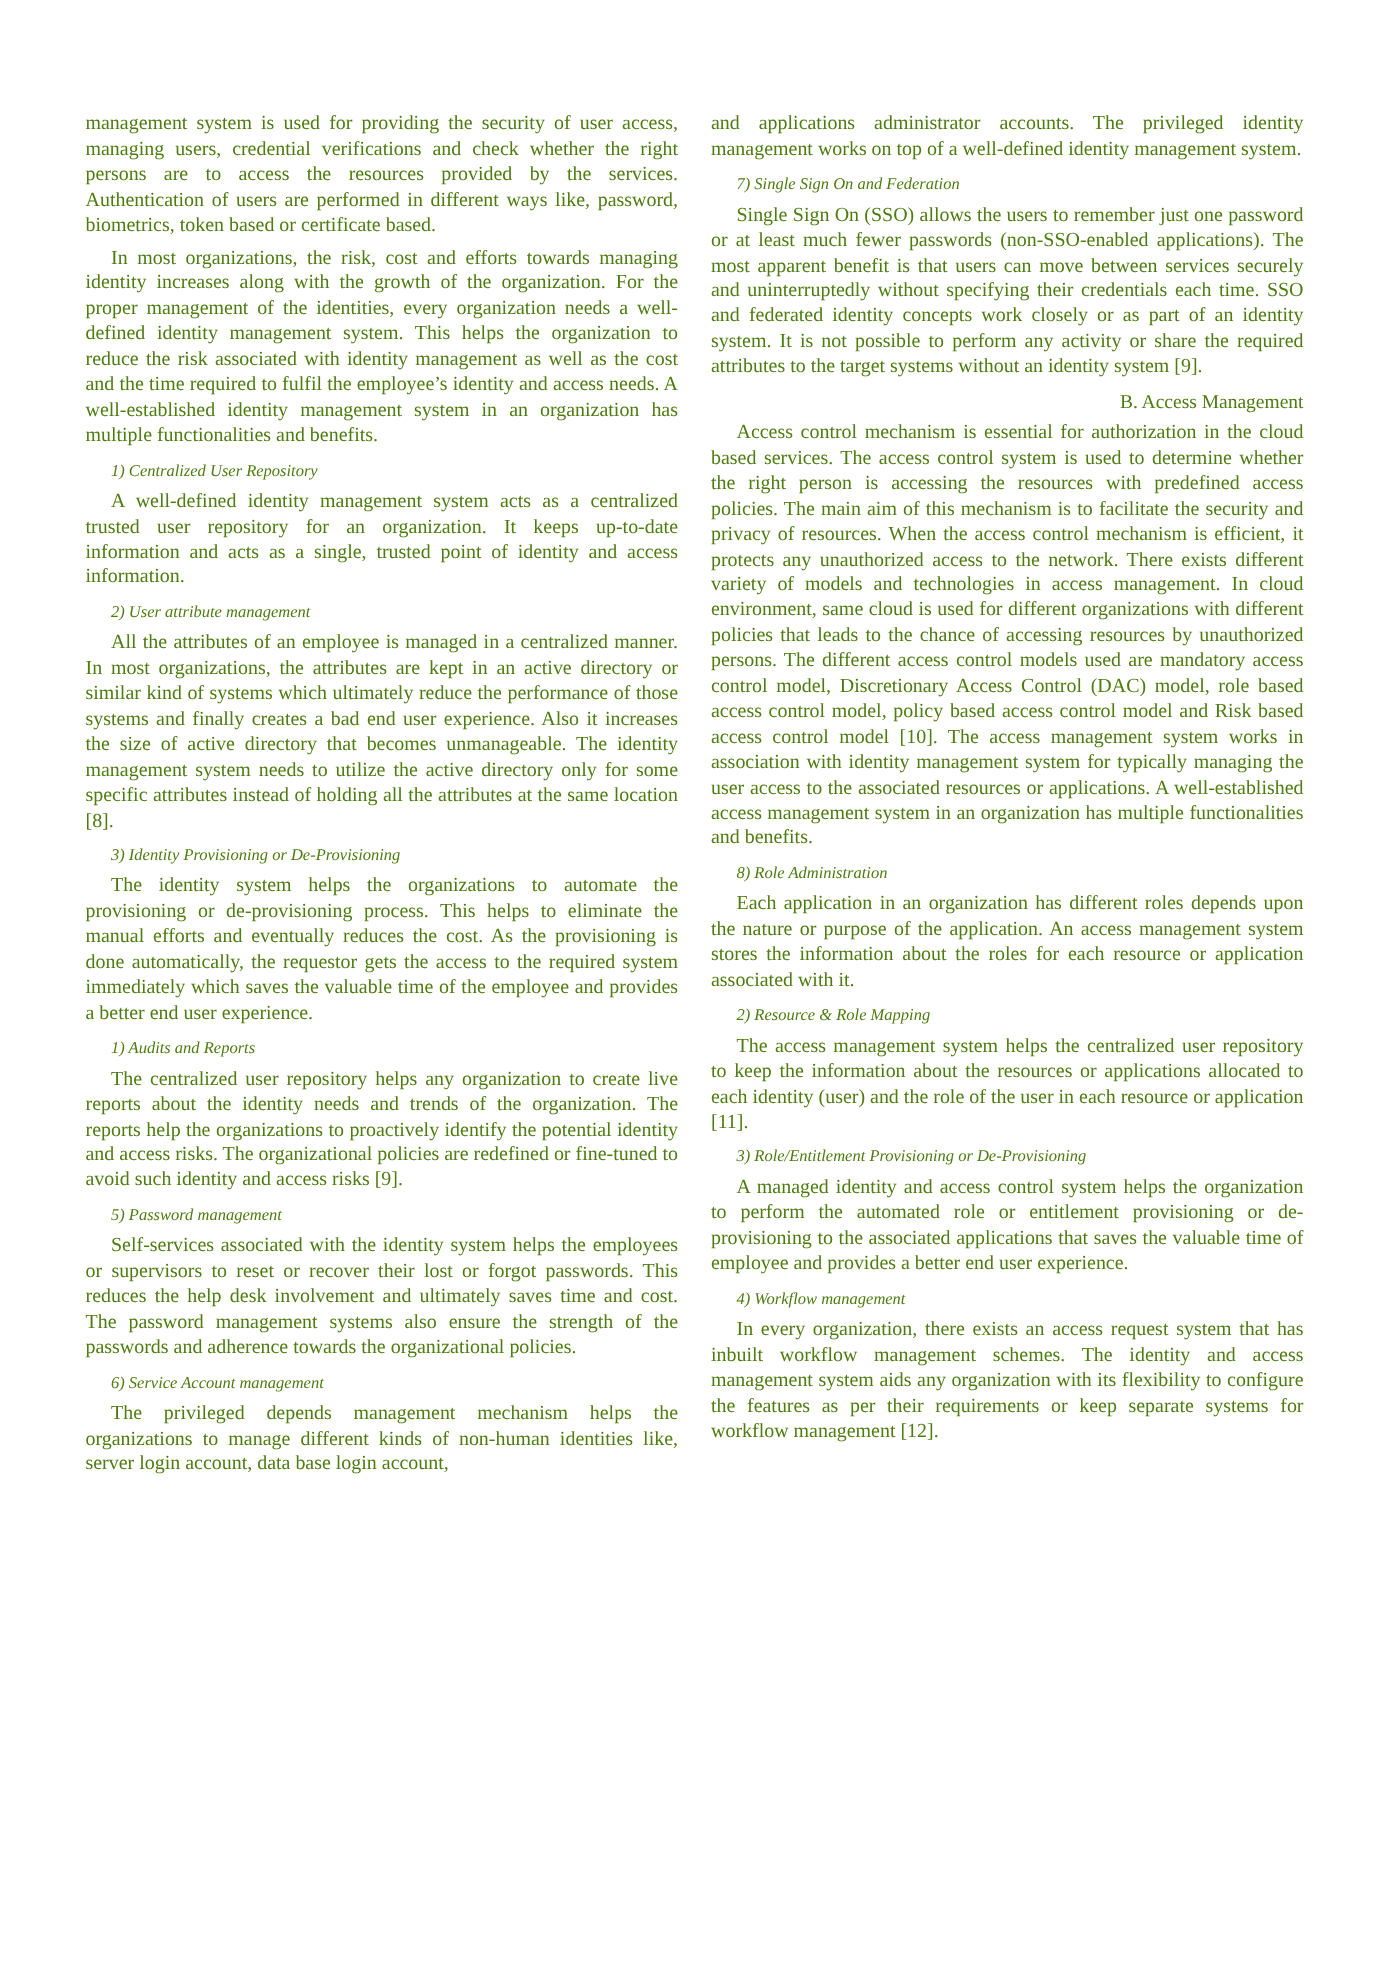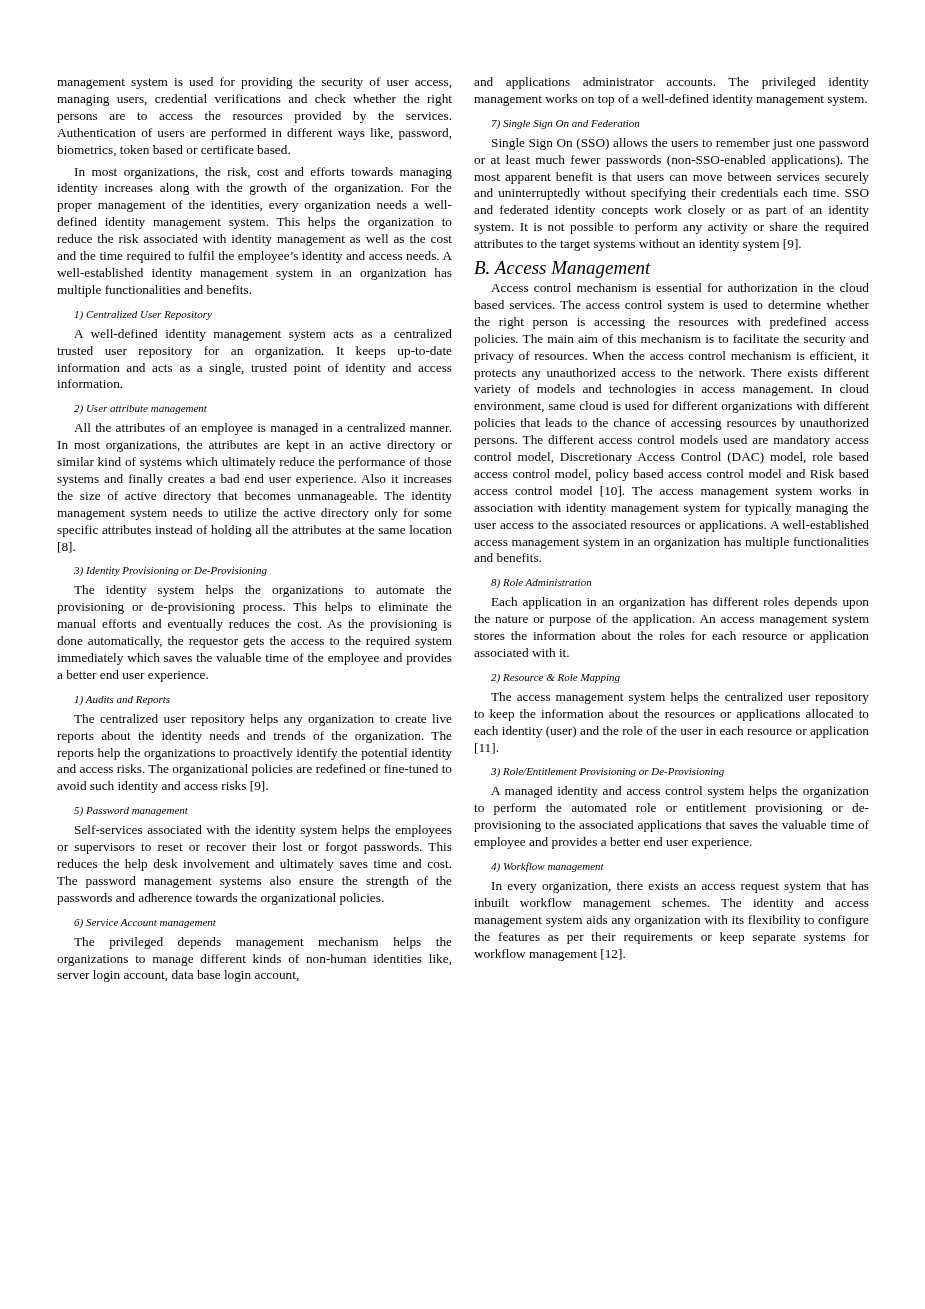--- a/index.html
+++ b/index.html
@@ -5,21 +5,21 @@
   html, body {
     margin: 0;
     padding: 0;
     background: #ffffff;
   }
   .page {
     position: relative;
     width: 925px;
     height: 1199px;
     background: #ffffff;
-    color: #000000;
+    color: #4d7c0f;
     font-family: "Liberation Serif", serif;
     overflow: hidden;
   }
   .content {
     position: absolute;
     top: 74px;
     left: 57px;
     width: 812px;
     display: flex;
     gap: 22px;
@@ -38,24 +38,24 @@
   }
   .heading-num {
     margin: 7px 0 3px 0;
     font-size: 11px;
     line-height: 16.9px;
     font-style: italic;
     text-indent: 17px;
   }
   .heading-a {
     margin: 7px 0 3px 0;
-    font-size: 19px;
+    font-size: 13px;
     line-height: 16.9px;
-    font-style: italic;
     text-indent: 0;
+    text-align: right;
   }
   .footer {
     position: absolute;
     top: 1246px;
     left: 0;
     width: 925px;
     text-align: left;
   }
   .page-number {
     font-size: 13px;

